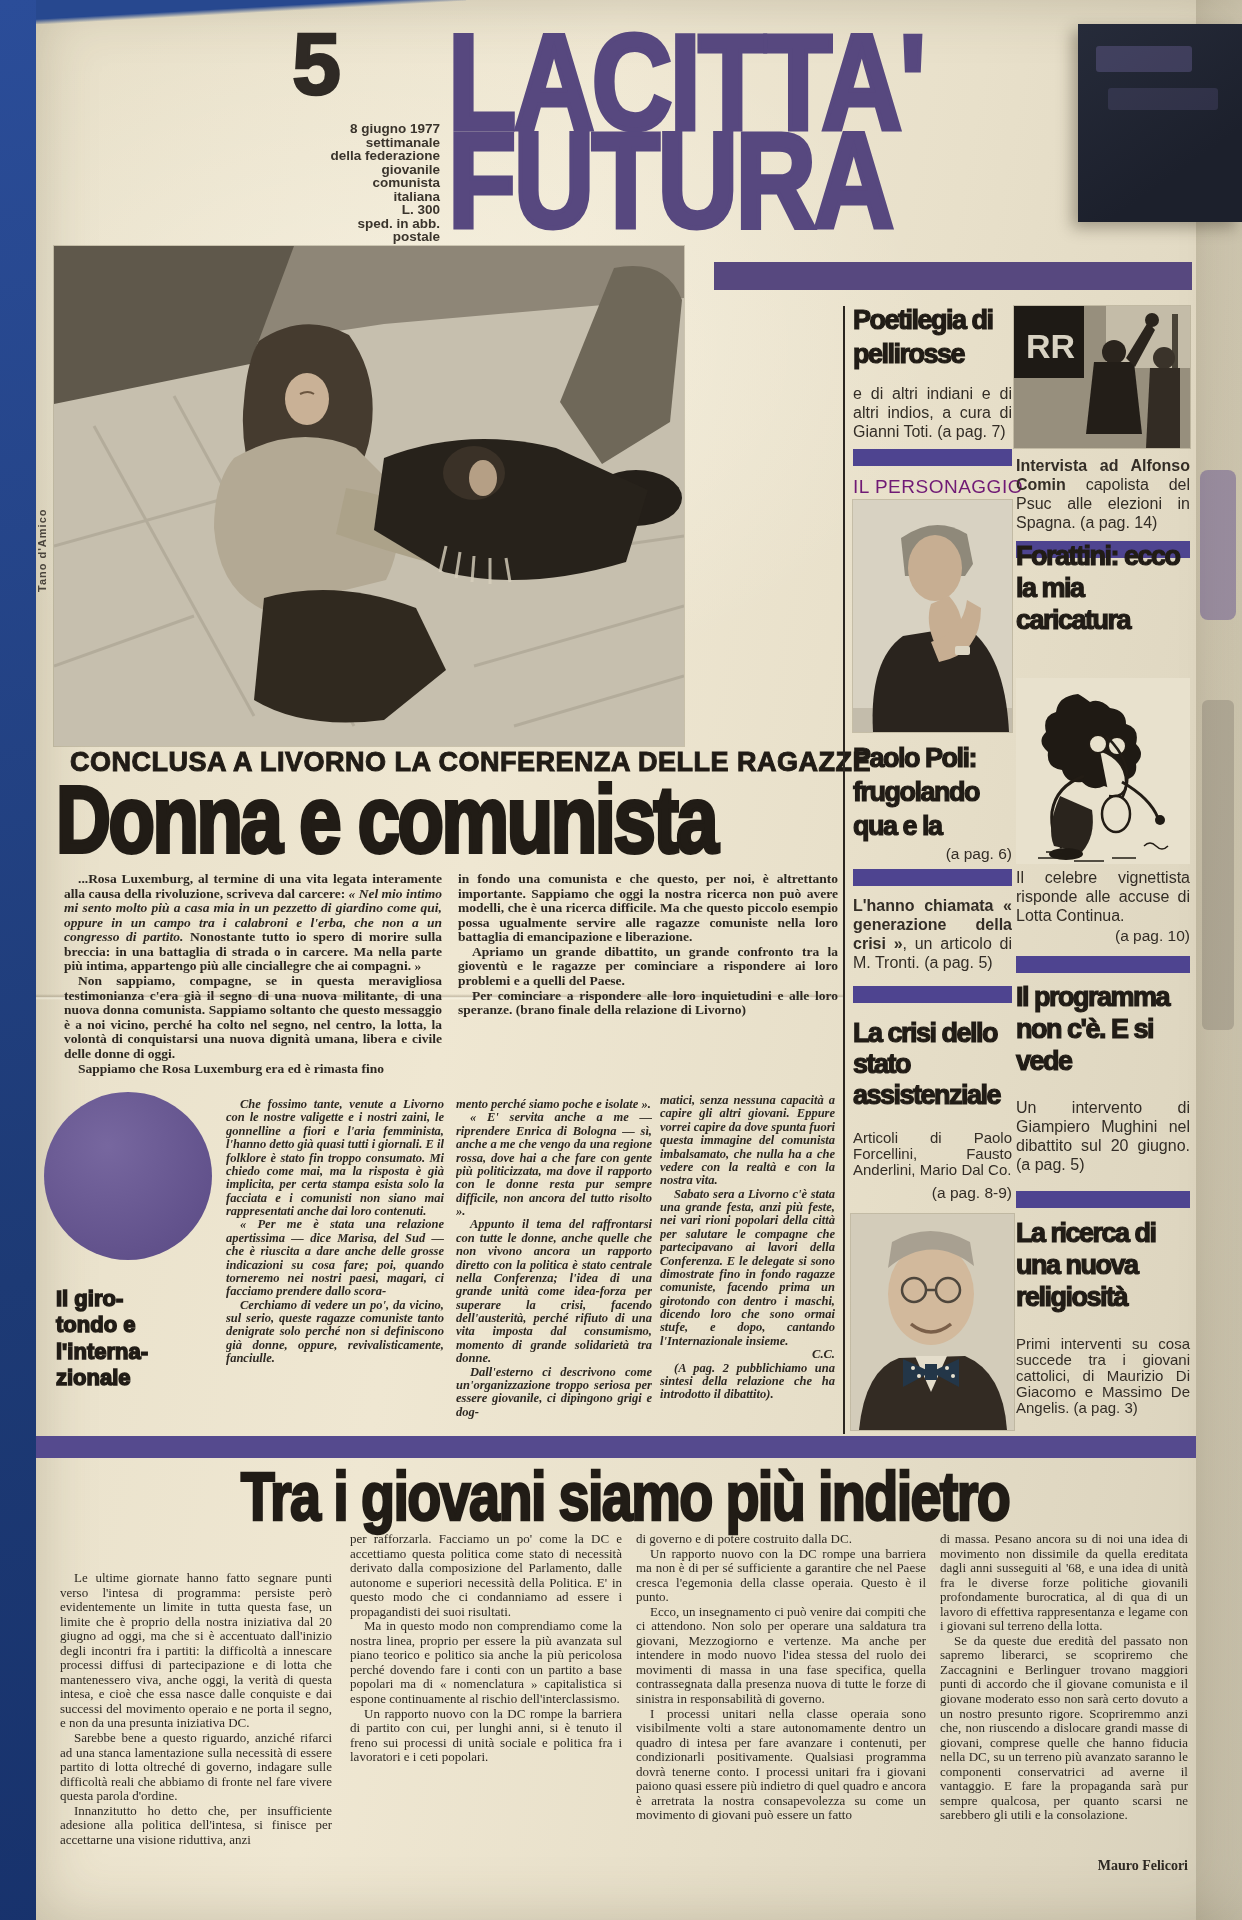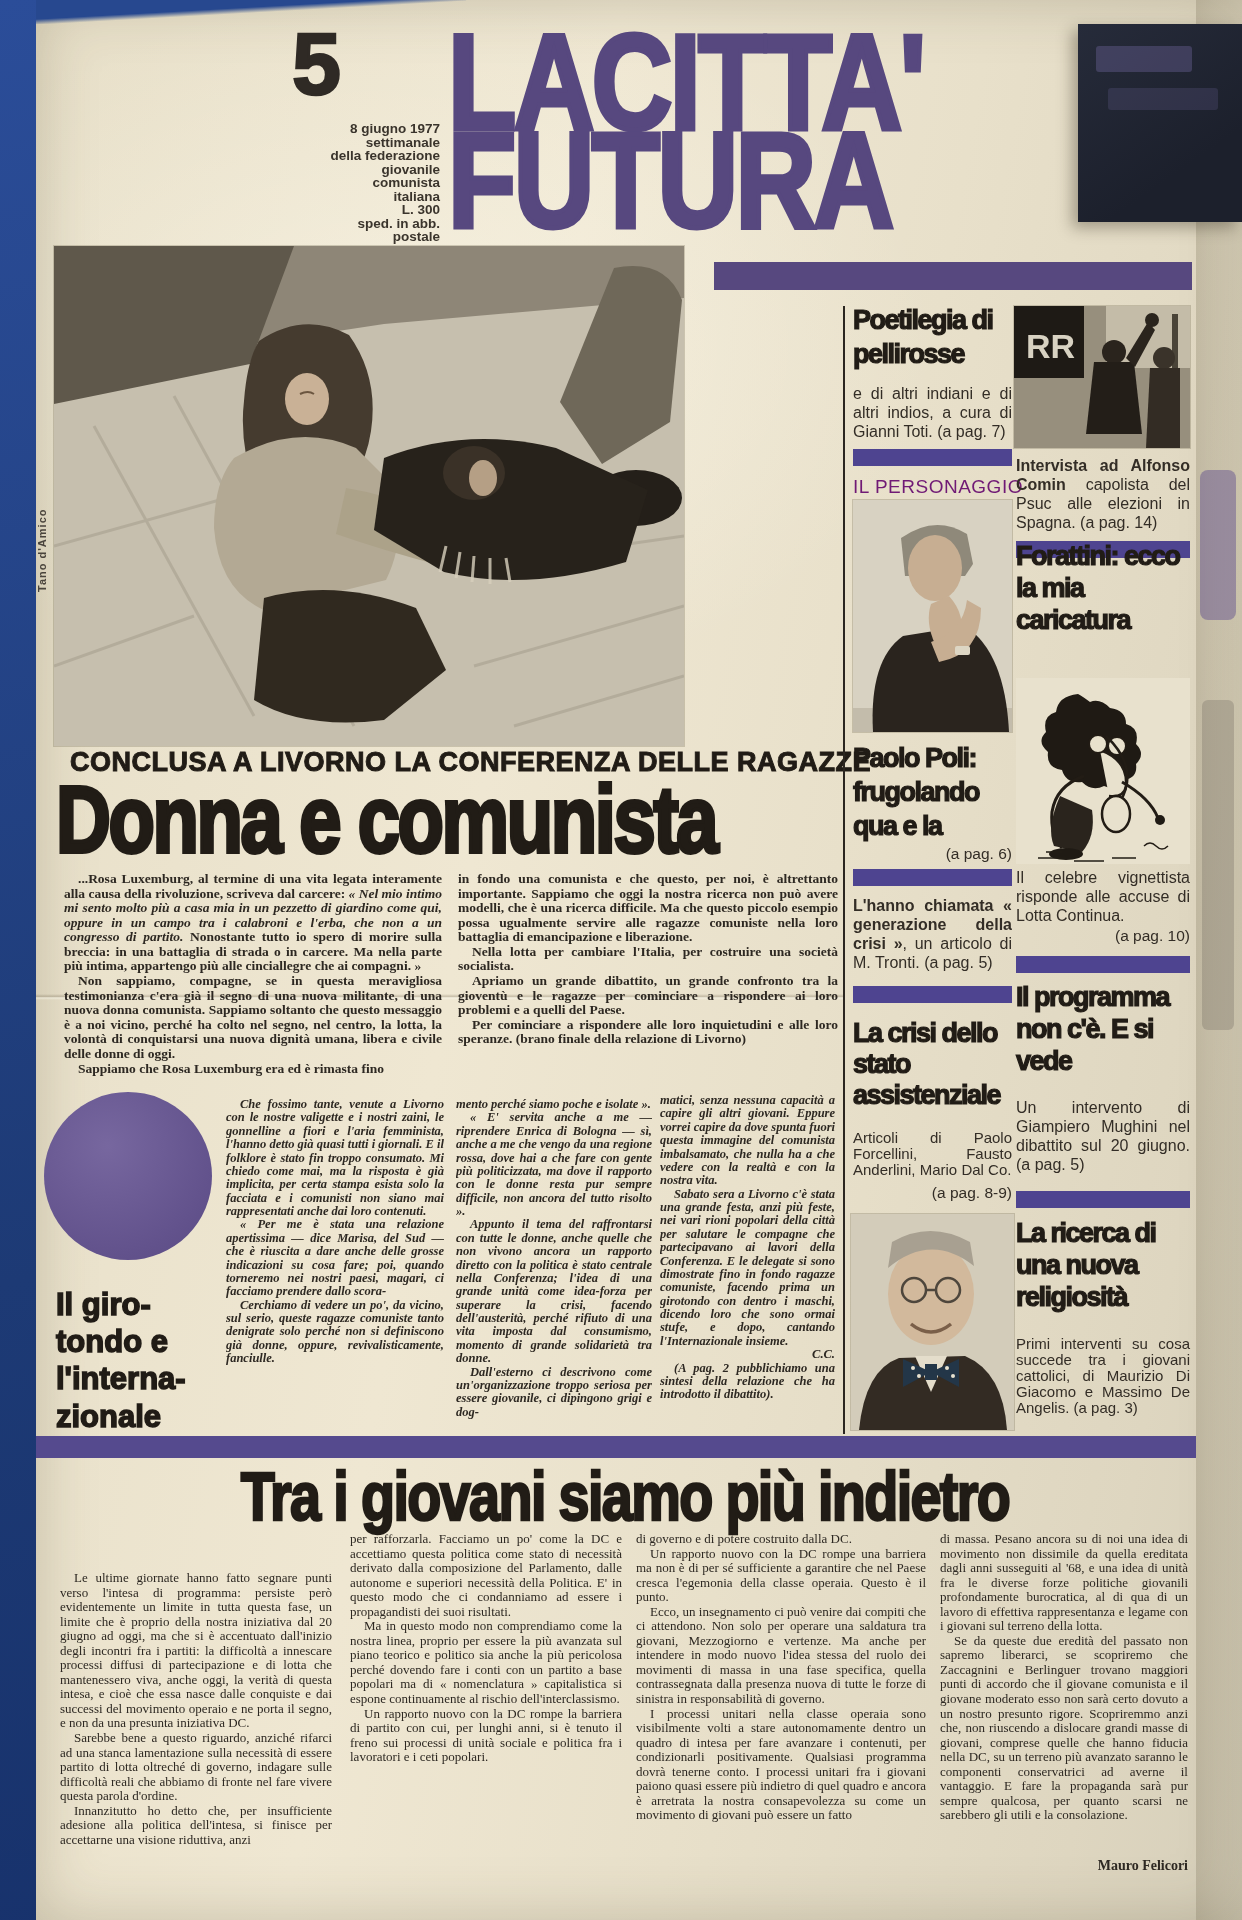--- a/index.html
+++ b/index.html
@@ -47,21 +47,21 @@
 
   .sb-title{font-size:27px;line-height:1.25;letter-spacing:-1.5px;-webkit-text-stroke:1.2px #211c16;}
   .sb-text{font-family:"Liberation Sans",sans-serif;font-size:16px;line-height:1.19;color:#332d26;text-align:justify;}
   .sb-text .b{font-weight:bold;}
   .sb-page{font-family:"Liberation Sans",sans-serif;font-size:15.5px;color:#332d26;text-align:right;}
   .sb-label{font-size:19px;font-weight:normal;letter-spacing:.5px;color:#701a75;font-family:"Liberation Sans",sans-serif;}
   .s5text{font-size:15px;line-height:16px;}
 
   .credit{writing-mode:vertical-rl;transform:rotate(180deg);font-size:11px;font-weight:bold;color:#4a443c;letter-spacing:1px;}
   .circle{border-radius:50%;background:radial-gradient(circle at 38% 32%,#77679f,#62528c 70%,#5a4b83);}
-  .giro-label{font-size:31px;line-height:1.2;-webkit-text-stroke:1.5px #211c16;}
+  .giro-label{font-size:22px;line-height:1.2;-webkit-text-stroke:1.5px #211c16;}
   .giro-label p{margin:0;}
   .photo-frame{box-shadow:0 0 0 1px rgba(90,82,60,.25);}
 </style>
 </head>
 <body>
 
 <div class="paper abs"></div>
 <div class="abs edge-strip"></div>
 <div class="abs corner-blue"></div>
 <div class="abs corner-dark">
@@ -132,21 +132,20 @@
 <div class="abs hsans kicker" style="left:70px;top:747px;">CONCLUSA A LIVORNO LA CONFERENZA DELLE RAGAZZE</div>
 <div class="abs hsans headline-lead" style="left:56px;top:772px;">Donna e comunista</div>
 
 <div class="abs serifcol lead-col" style="left:64px;top:872px;width:378px;height:214px;">
   <p><span>...Rosa Luxemburg, al termine di una vita legata interamente alla causa della rivoluzione, scriveva dal carcere: </span><i>« Nel mio intimo mi sento molto più a casa mia in un pezzetto di giardino come qui, oppure in un campo tra i calabroni e l'erba, che non a un congresso di partito. </i><span>Nonostante tutto io spero di morire sulla breccia: in una battaglia di strada o in carcere. Ma nella parte più intima, appartengo più alle cinciallegre che ai compagni. »</span></p>
   <p>Non sappiamo, compagne, se in questa meravigliosa testimonianza c'era già il segno di una nuova militante, di una nuova donna comunista. Sappiamo soltanto che questo messaggio è a noi vicino, perché ha colto nel segno, nel centro, la lotta, la volontà di conquistarsi una nuova dignità umana, libera e civile delle donne di oggi.</p>
   <p>Sappiamo che Rosa Luxemburg era ed è rimasta fino</p>
 </div>
 <div class="abs serifcol lead-col cont" style="left:458px;top:872px;width:380px;height:214px;">
     <p>in fondo una comunista e che questo, per noi, è altrettanto importante. Sappiamo che oggi la nostra ricerca non può avere modelli, che è una ricerca difficile. Ma che questo piccolo esempio possa ugualmente servire alle ragazze comuniste nella loro battaglia di emancipazione e liberazione.</p>
-    <p>Nella lotta per cambiare l'Italia, per costruire una società socialista.</p>
     <p>Apriamo un grande dibattito, un grande confronto tra la gioventù e le ragazze per cominciare a rispondere ai loro problemi e a quelli del Paese.</p>
     <p>Per cominciare a rispondere alle loro inquietudini e alle loro speranze. (brano finale della relazione di Livorno)</p>
   </div>
 
 <div class="abs circle" style="left:44px;top:1092px;width:168px;height:168px;"></div>
 <div class="abs hsans giro-label" style="left:56px;top:1286px;width:170px;">
     <p>Il giro-</p>
     <p>tondo e</p>
     <p>l'interna-</p>
     <p>zionale</p>

